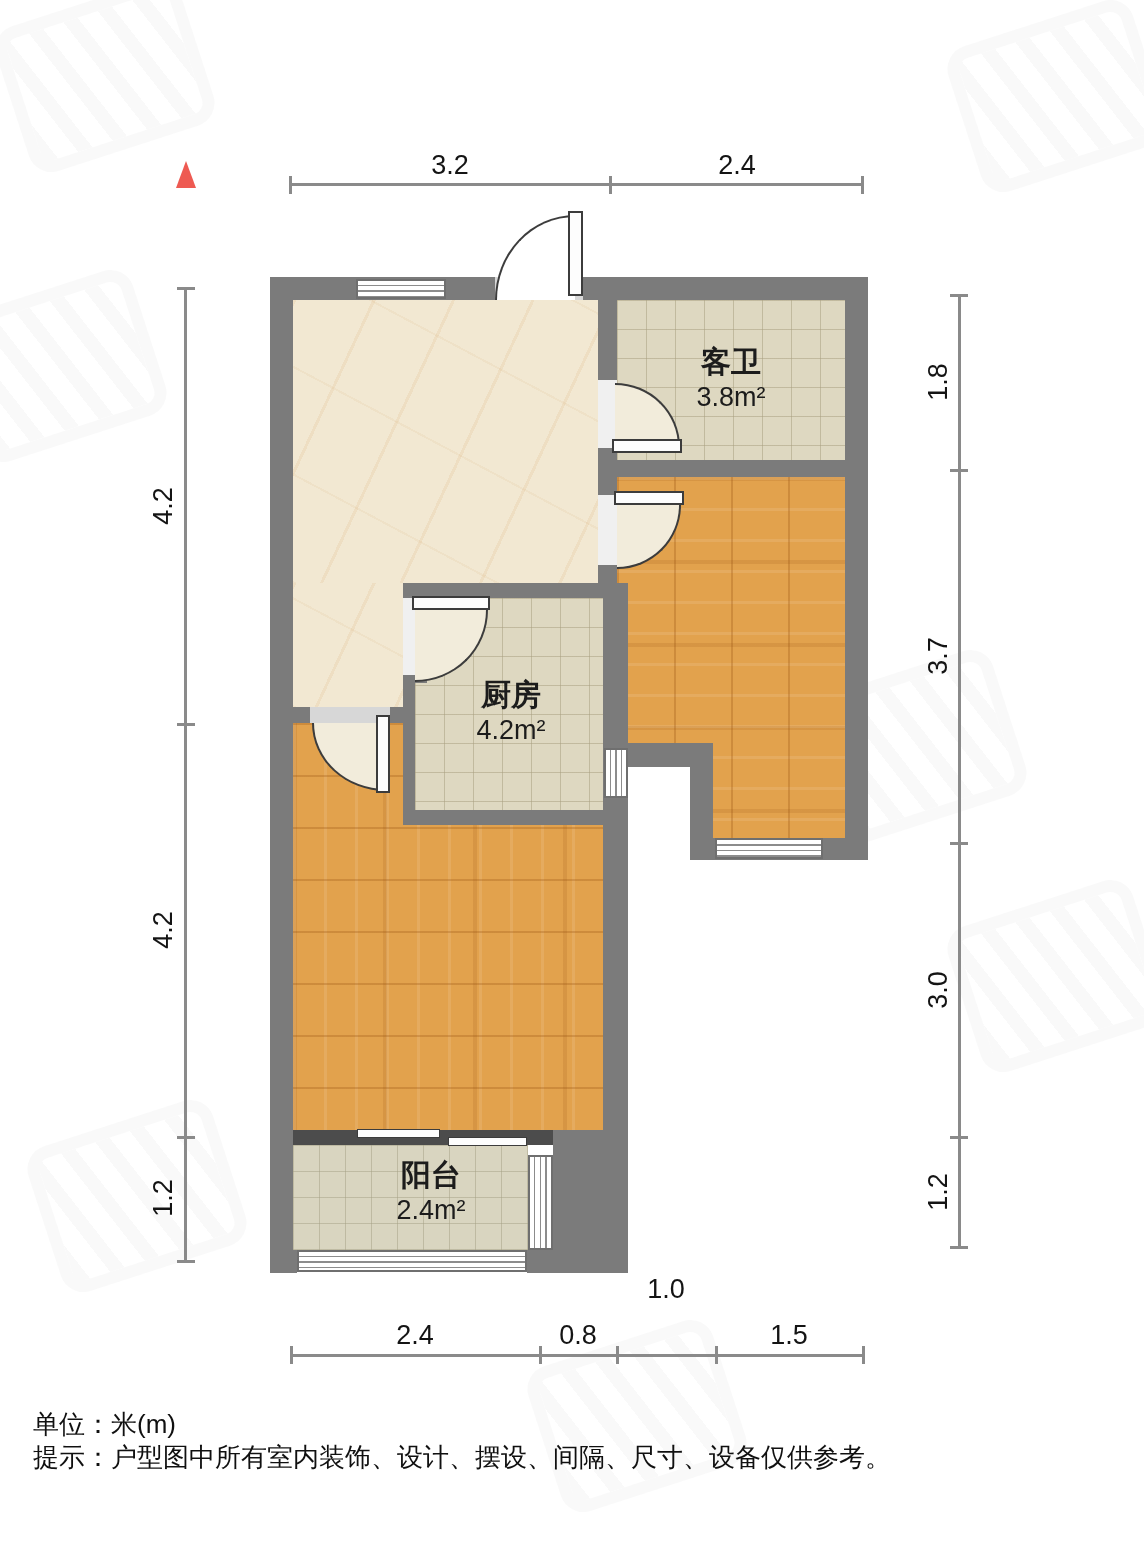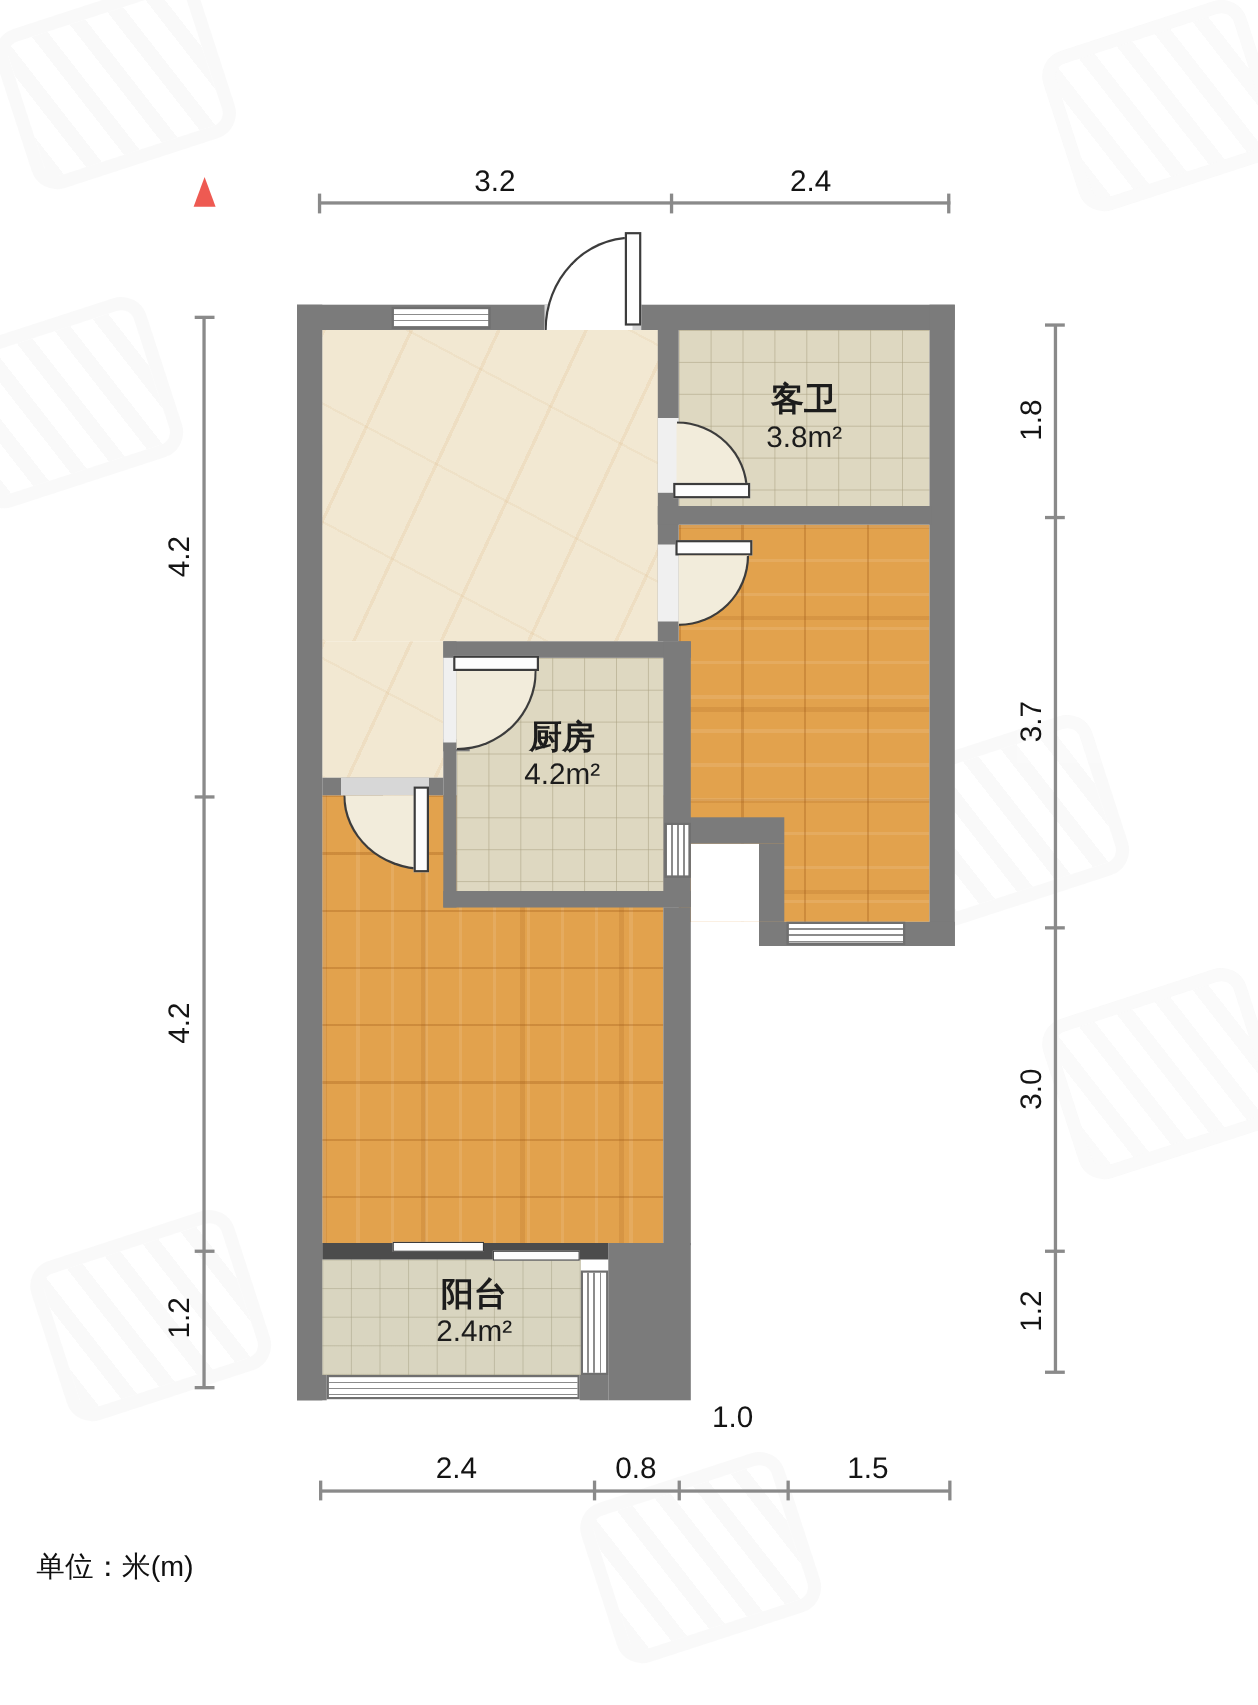--- a/index.html
+++ b/index.html
@@ -46,21 +46,21 @@
 
   
   .door-gap{position:absolute;}
   .gap-gray{background:#d7d7d7;}
   .gap-light{background:#f0f0f0;}
   .door-wedge{position:absolute;box-sizing:border-box;background:#f2ecdb;border:0 solid #3c3c3c;}
   .door-panel{position:absolute;box-sizing:border-box;background:#fdfdfd;border:2px solid #3c3c3c;}
 
   
   .room-label{position:absolute;width:164px;text-align:center;color:#1c1c1c;z-index:8;}
-  .room-name{font-size:30px;font-weight:600;line-height:34px;}
+  .room-name{font-size:30px;font-weight:600;line-height:34px;font-family:Liberation Mono, monospace;}
   .room-area{font-size:27px;line-height:32px;text-align:center;}
 
   
   .dim-line{position:absolute;background:#8a8a8a;}
   .dim-tick{position:absolute;background:#8a8a8a;}
   .dim-label{position:absolute;font-size:27px;color:#141414;transform:translate(-50%,-50%);white-space:nowrap;}
   .dim-label.v{transform:translate(-50%,-50%) rotate(-90deg);}
 
   
   .north-arrow{position:absolute;left:176px;top:161px;width:0;height:0;
@@ -143,21 +143,21 @@
   <div class="door-wedge z5" style="left:415px;top:610px;width:73px;height:72px;border-bottom-right-radius:100%;border-bottom-width:2px;border-right-width:2px"></div>
 
   <div class="door-gap gap-gray z4" style="left:310px;top:707px;width:80px;height:16px"></div>
   <div class="door-wedge z5" style="left:312px;top:723px;width:74px;height:68px;border-bottom-left-radius:100%;border-bottom-width:2px;border-left-width:2px"></div>
   <div class="door-panel z5" style="left:376px;top:715px;width:14px;height:78px"></div>
 
   <div class="room-label" style="left:649px;top:347px">
     <div class="room-name">客卫</div>
     <div class="room-area">3.8m²</div>
   </div>
-  <div class="room-label" style="left:429px;top:654px">
+  <div class="room-label" style="left:429px;top:680px">
     <div class="room-name">厨房</div>
     <div class="room-area">4.2m²</div>
   </div>
   <div class="room-label" style="left:349px;top:1160px">
     <div class="room-name">阳台</div>
     <div class="room-area">2.4m²</div>
   </div>
 
   <div class="dim-line" style="left:290px;top:183px;width:574px;height:3px"></div>
   <div class="dim-tick" style="left:289px;top:176px;width:3px;height:18px"></div>
@@ -192,15 +192,16 @@
   <div class="dim-tick" style="left:616px;top:1346px;width:3px;height:18px"></div>
   <div class="dim-tick" style="left:715px;top:1346px;width:3px;height:18px"></div>
   <div class="dim-tick" style="left:862px;top:1346px;width:3px;height:18px"></div>
   <div class="dim-label" style="left:415px;top:1335px">2.4</div>
   <div class="dim-label" style="left:578px;top:1335px">0.8</div>
   <div class="dim-label" style="left:666px;top:1289px">1.0</div>
   <div class="dim-label" style="left:789px;top:1335px">1.5</div>
 
   <div class="footer">
     <div>单位：米(m)</div>
+    <div>提示：户型图中所有室内装饰、设计、摆设、间隔、尺寸、设备仅供参考。</div>
   </div>
 
 </div>
 
 </body></html>

